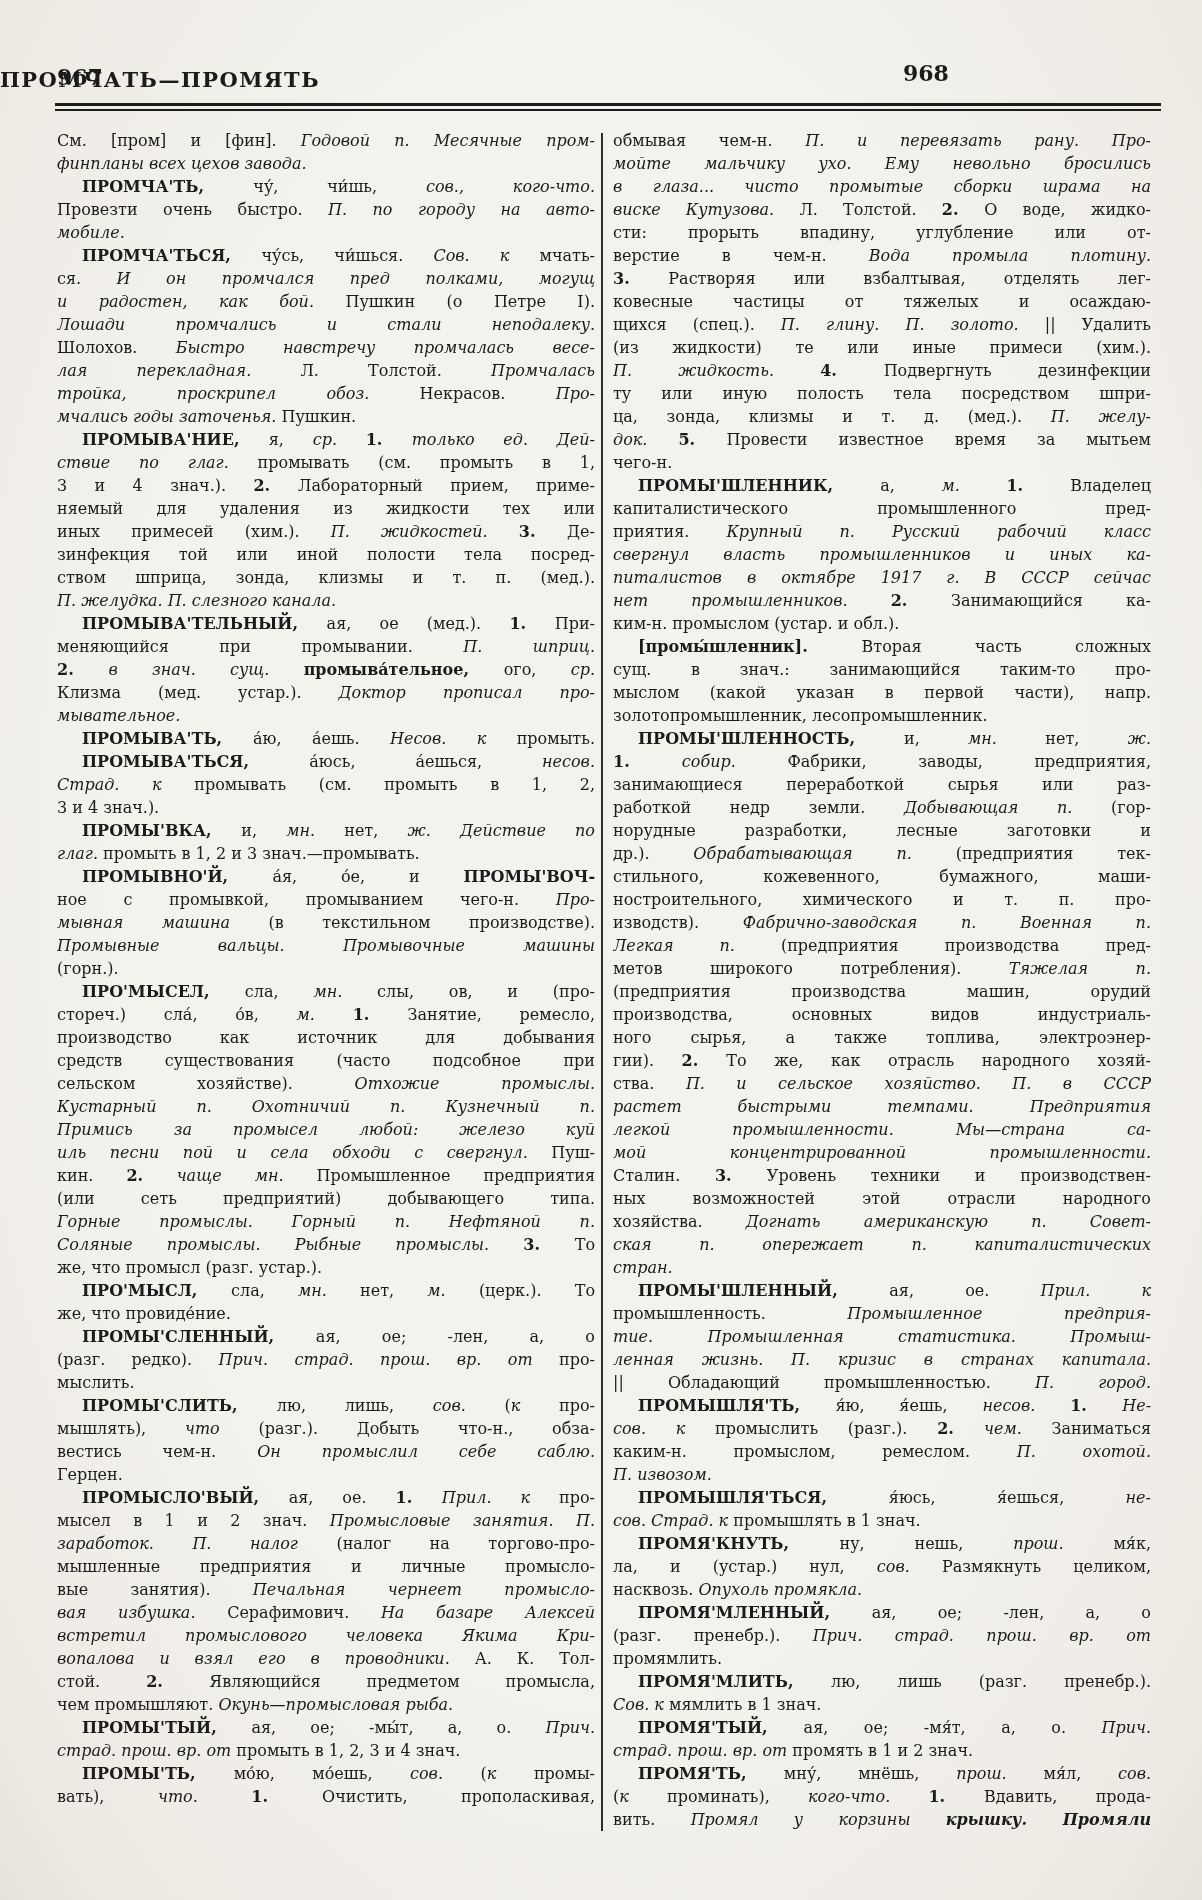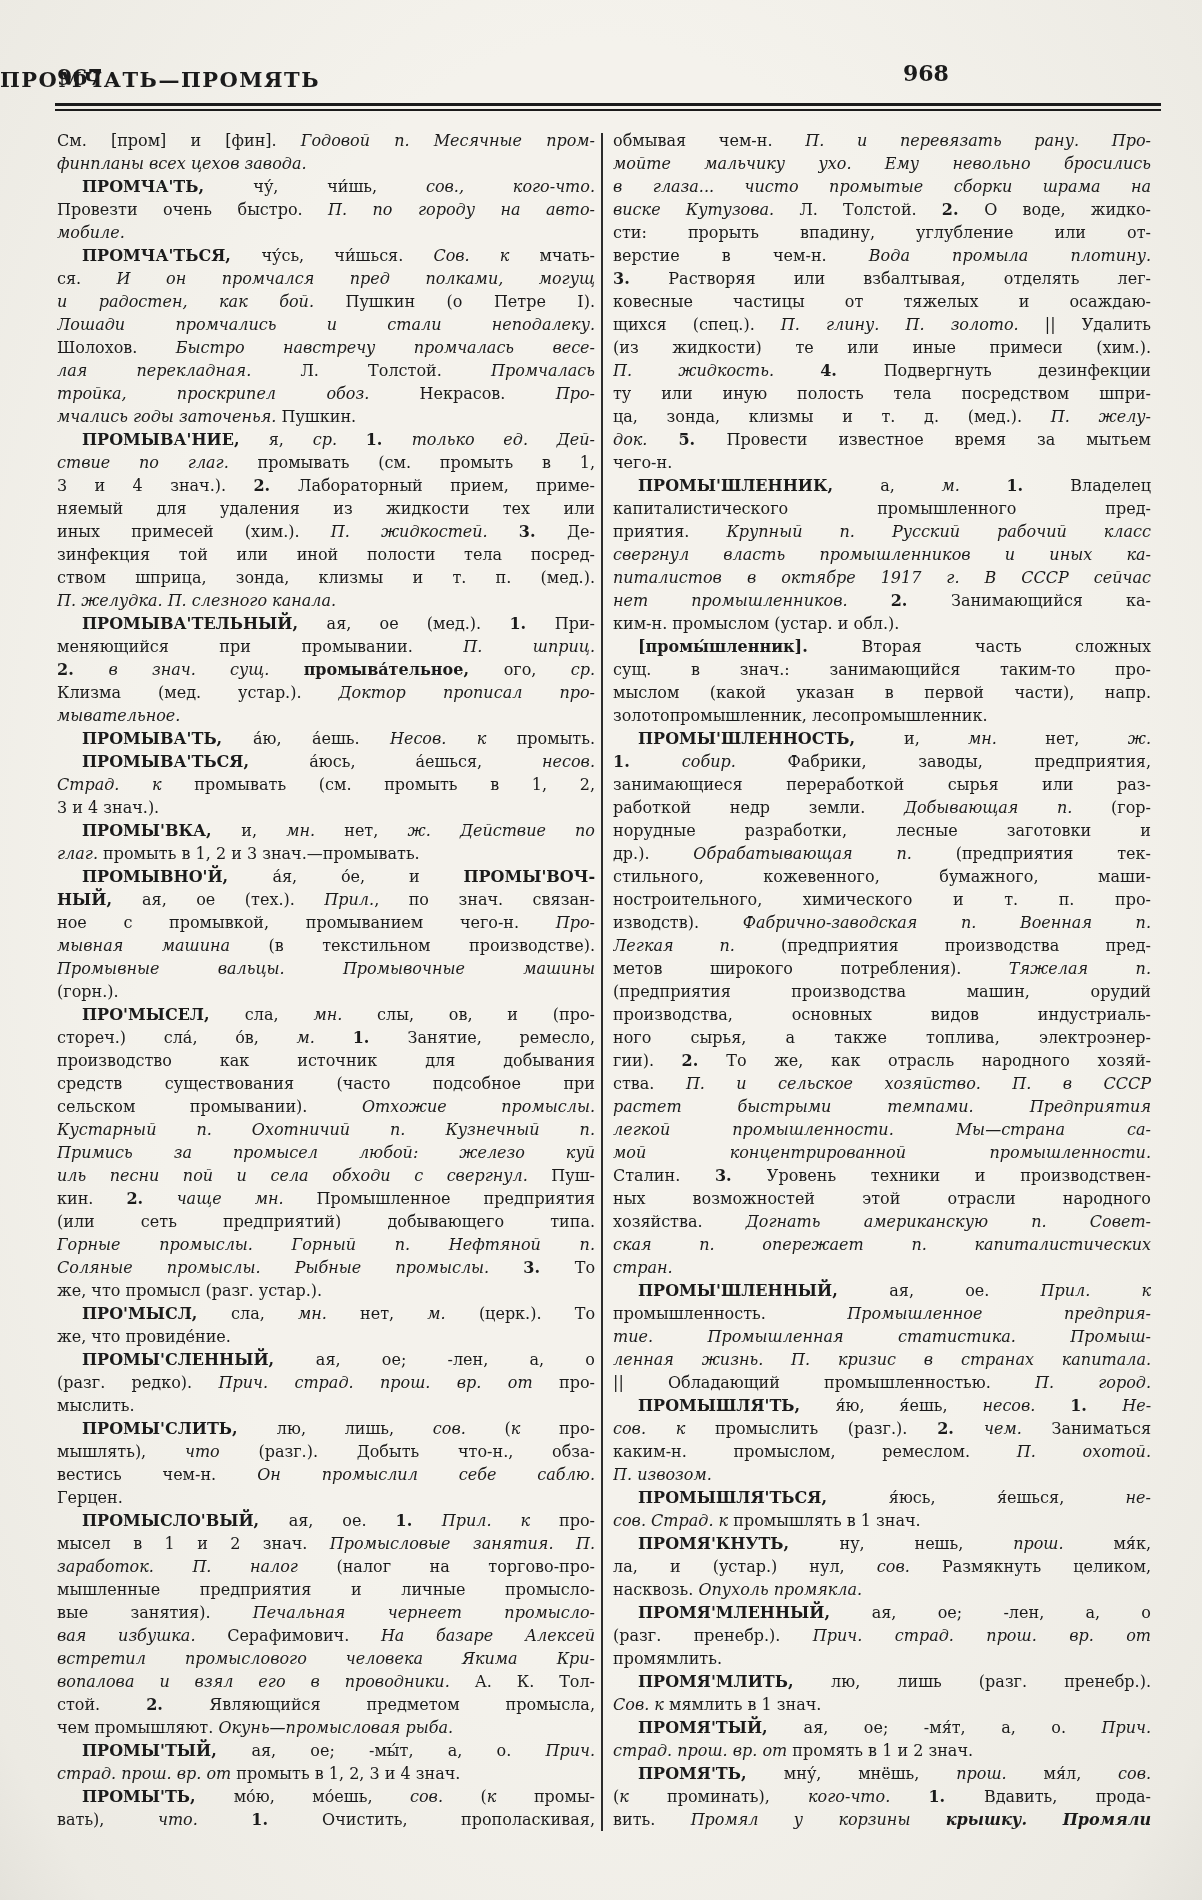--- a/index.html
+++ b/index.html
@@ -74,30 +74,29 @@
       <div class="ln"><span class="r-b">2. </span><span class="r-i">в знач. сущ. </span><span class="r-b">промыва́тельное, </span><span class="r-n">ого, </span><span class="r-i">ср.</span></div>
       <div class="ln"><span class="r-n">Клизма (мед. устар.). </span><span class="r-i">Доктор прописал про-</span></div>
       <div class="ln last"><span class="r-i">мывательное.</span></div>
       <div class="ln ind"><span class="r-b">ПРОМЫВА'ТЬ, </span><span class="r-n">а́ю, а́ешь. </span><span class="r-i">Несов. к </span><span class="r-n">промыть.</span></div>
       <div class="ln ind"><span class="r-b">ПРОМЫВА'ТЬСЯ, </span><span class="r-n">а́юсь, а́ешься, </span><span class="r-i">несов.</span></div>
       <div class="ln"><span class="r-i">Страд. к </span><span class="r-n">промывать (см. промыть в 1, 2,</span></div>
       <div class="ln last"><span class="r-n">3 и 4 знач.).</span></div>
       <div class="ln ind"><span class="r-b">ПРОМЫ'ВКА, </span><span class="r-n">и, </span><span class="r-i">мн. </span><span class="r-n">нет, </span><span class="r-i">ж. Действие по</span></div>
       <div class="ln last"><span class="r-i">глаг. </span><span class="r-n">промыть в 1, 2 и 3 знач.—промывать.</span></div>
       <div class="ln ind"><span class="r-b">ПРОМЫВНО'Й, </span><span class="r-n">а́я, о́е, и </span><span class="r-b">ПРОМЫ'ВОЧ-</span></div>
-      <div class="ln"><span class="r-b">НЫЙ, </span><span class="r-n">ая, ое (тех.). </span><span class="r-i">Прил.</span><span class="r-n">, по знач. связан-</span></div>
       <div class="ln"><span class="r-n">ное с промывкой, промыванием чего-н. </span><span class="r-i">Про-</span></div>
       <div class="ln"><span class="r-i">мывная машина </span><span class="r-n">(в текстильном производстве).</span></div>
       <div class="ln"><span class="r-i">Промывные вальцы. Промывочные машины</span></div>
       <div class="ln last"><span class="r-n">(горн.).</span></div>
       <div class="ln ind"><span class="r-b">ПРО'МЫСЕЛ, </span><span class="r-n">сла, </span><span class="r-i">мн. </span><span class="r-n">слы, ов, и (про-</span></div>
       <div class="ln"><span class="r-n">стореч.) сла́, о́в, </span><span class="r-i">м. </span><span class="r-b">1. </span><span class="r-n">Занятие, ремесло,</span></div>
       <div class="ln"><span class="r-n">производство как источник для добывания</span></div>
       <div class="ln"><span class="r-n">средств существования (часто подсобное при</span></div>
-      <div class="ln"><span class="r-n">сельском промывании). </span><span class="r-i">Отхожие промыслы.</span></div>
+      <div class="ln"><span class="r-n">сельском хозяйстве). </span><span class="r-i">Отхожие промыслы.</span></div>
       <div class="ln"><span class="r-i">Кустарный п. Охотничий п. Кузнечный п.</span></div>
       <div class="ln"><span class="r-i">Примись за промысел любой: железо куй</span></div>
       <div class="ln"><span class="r-i">иль песни пой и села обходи с свергнул. </span><span class="r-n">Пуш-</span></div>
       <div class="ln"><span class="r-n">кин. </span><span class="r-b">2. </span><span class="r-i">чаще мн. </span><span class="r-n">Промышленное предприятия</span></div>
       <div class="ln"><span class="r-n">(или сеть предприятий) добывающего типа.</span></div>
       <div class="ln"><span class="r-i">Горные промыслы. Горный п. Нефтяной п.</span></div>
       <div class="ln"><span class="r-i">Соляные промыслы. Рыбные промыслы. </span><span class="r-b">3. </span><span class="r-n">То</span></div>
       <div class="ln last"><span class="r-n">же, что промысл (разг. устар.).</span></div>
       <div class="ln ind"><span class="r-b">ПРО'МЫСЛ, </span><span class="r-n">сла, </span><span class="r-i">мн. </span><span class="r-n">нет, </span><span class="r-i">м. </span><span class="r-n">(церк.). То</span></div>
       <div class="ln last"><span class="r-n">же, что провиде́ние.</span></div>

